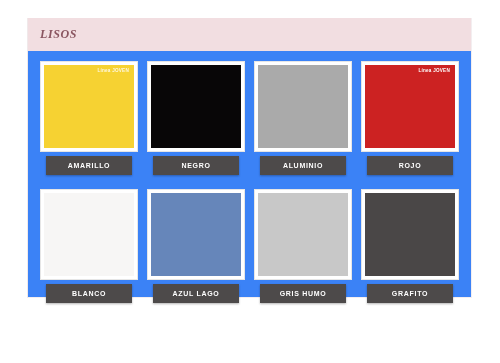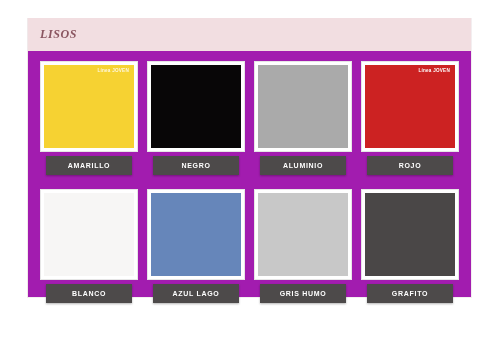--- a/index.html
+++ b/index.html
@@ -21,21 +21,21 @@
     background: #ffffff;
   }
 
   
   .panel {
     position: absolute;
     left: 27px;
     top: 18px;
     width: 445px;
     height: 280px;
-    background: #a21caf;
+    background: #3b82f6;
     border-left: 1px solid #f0e9ea;
     border-right: 1px solid #f3eef0;
     border-bottom: 1px solid #f3eef0;
     box-sizing: border-box;
   }
 
   .panel-header {
     height: 33px;
     background: #f2dee1;
     display: flex;

